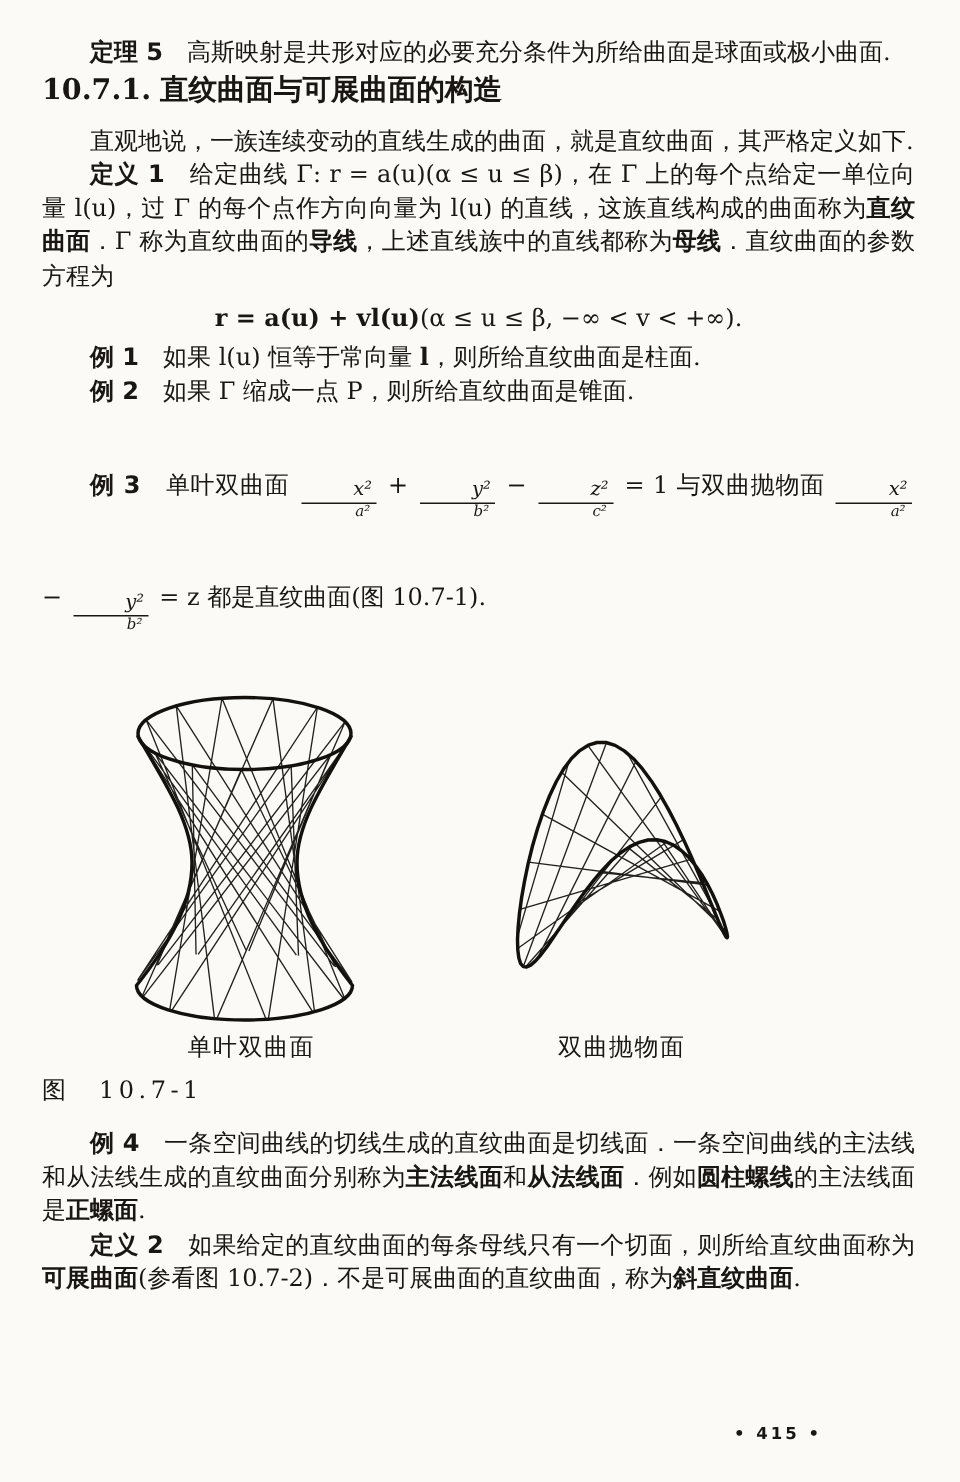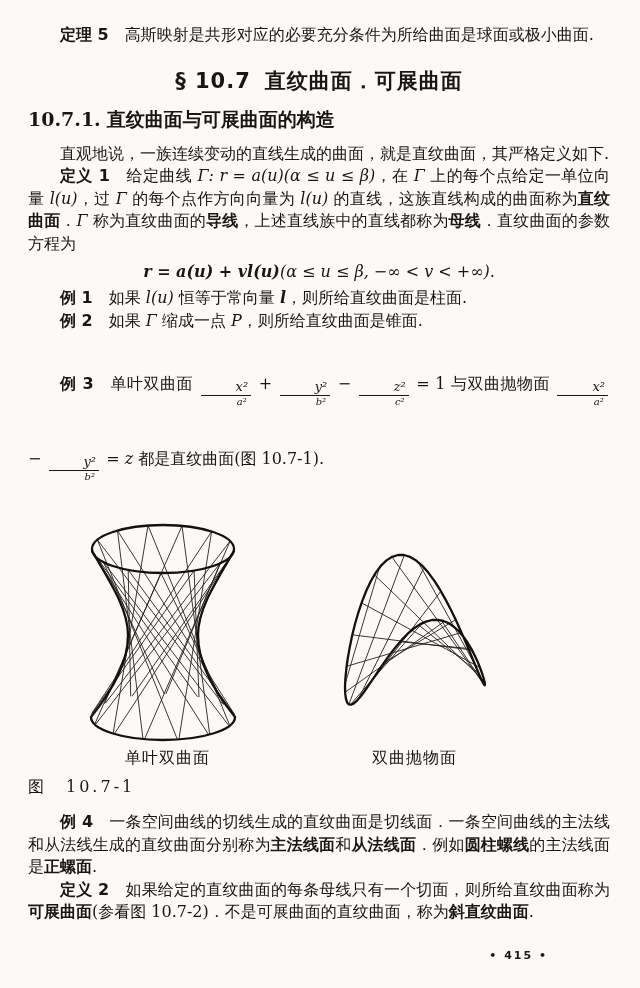--- a/index.html
+++ b/index.html
@@ -21,21 +21,20 @@
     font-size:16px;
     line-height:22.5px;
     text-align:justify;
   }
   p.indent{text-indent:2em;}
   .bold{
     font-weight:bold;
     font-family:"DejaVu Sans", sans-serif;
   }
   .math{
-    font-style:italic;
     font-family:"DejaVu Serif", serif;
   }
   h2.section-heading{
     margin:20px 0 12px 0;
     text-align:center;
     font-size:21px;
     font-weight:bold;
     font-family:"DejaVu Sans", sans-serif;
     letter-spacing:1px;
   }
@@ -100,23 +99,20 @@
     letter-spacing:2px;
   }
 </style>
 </head>
 <body>
 
 <div class="page">
 
   <p class="body indent"><span class="bold">定理 5</span><span>　高斯映射是共形对应的必要充分条件为所给曲面是球面或极小曲面.</span></p>
 
-  <h2 class="section-heading">
-    <span class="sec-num">§ 10.7</span><span>直纹曲面．可展曲面</span>
-  </h2>
 
   <h3 class="subsection-heading">
     <span class="sub-num">10.7.1.</span><span>直纹曲面与可展曲面的构造</span>
   </h3>
 
   <p class="body indent"><span>直观地说，一族连续变动的直线生成的曲面，就是直纹曲面，其严格定义如下.</span></p>
 
   <p class="body indent"><span class="bold">定义 1</span><span>　给定曲线 </span><span class="math">Γ: r = a(u)(α ≤ u ≤ β)</span><span>，在 </span><span class="math">Γ</span><span> 上的每个点给定一单位向量 </span><span class="math">l(u)</span><span>，过 </span><span class="math">Γ</span><span> 的每个点作方向向量为 </span><span class="math">l(u)</span><span> 的直线，这族直线构成的曲面称为</span><span class="bold">直纹曲面</span><span>．</span><span class="math">Γ</span><span> 称为直纹曲面的</span><span class="bold">导线</span><span>，上述直线族中的直线都称为</span><span class="bold">母线</span><span>．直纹曲面的参数方程为</span></p>
 
   <div class="formula"><span class="bold math">r = a(u) + vl(u)</span><span class="math">(α ≤ u ≤ β, −∞ &lt; v &lt; +∞).</span></div>

